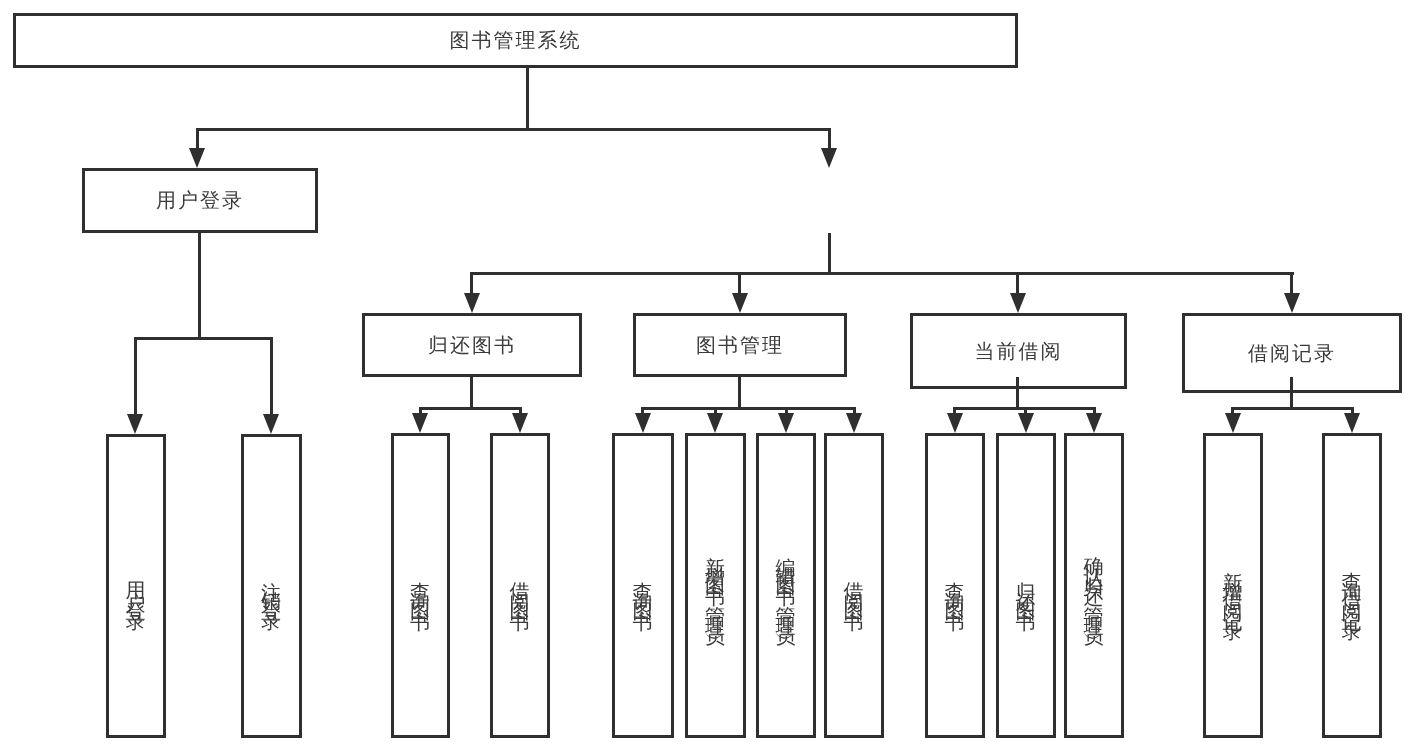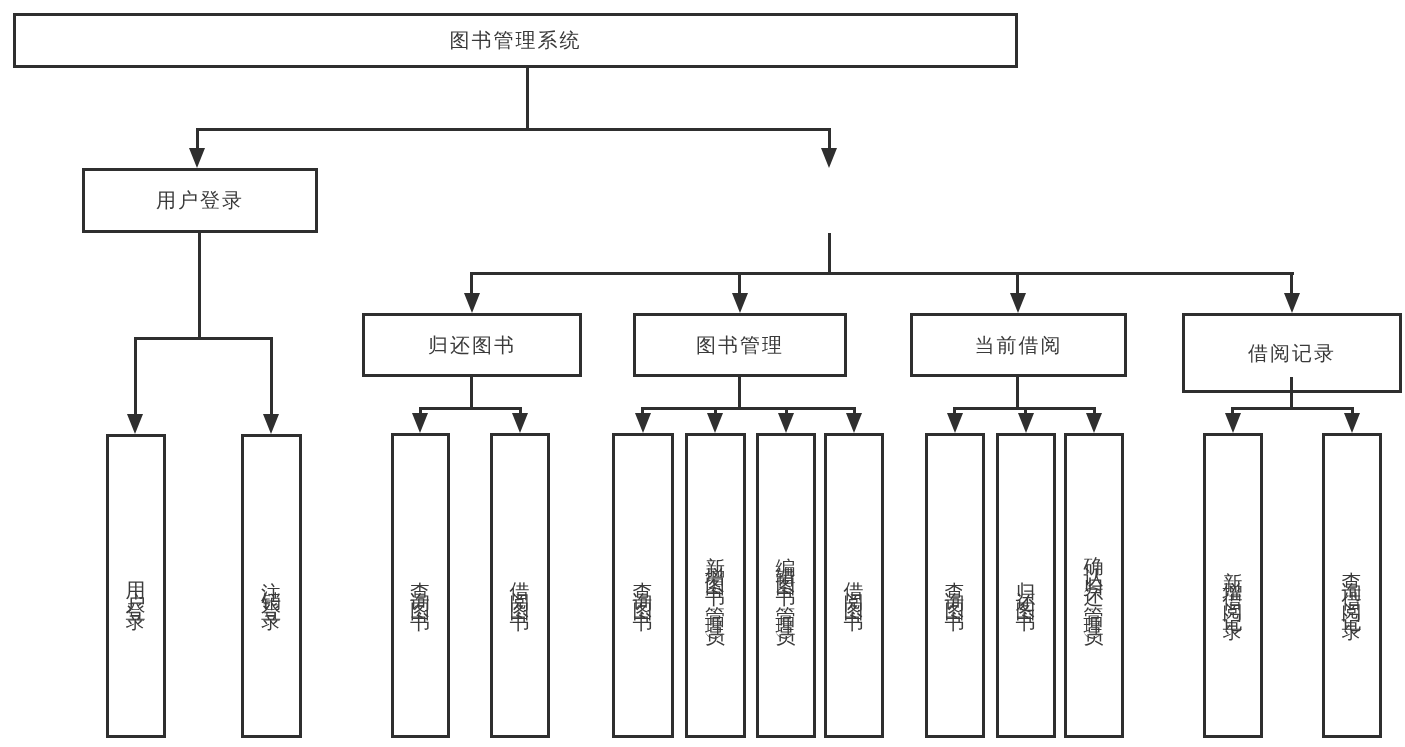--- a/index.html
+++ b/index.html
@@ -100,21 +100,21 @@
   <div class="ahead" style="left:1010px;top:293px;"></div>
   <div class="vline" style="left:1290px;top:272px;height:23px;"></div>
   <div class="ahead" style="left:1284px;top:293px;"></div>
 
   <div class="box hbox" style="left:362px;top:313px;width:220px;height:64px;">
     <span>归还图书</span>
   </div>
   <div class="box hbox" style="left:633px;top:313px;width:214px;height:64px;">
     <span>图书管理</span>
   </div>
-  <div class="box hbox" style="left:910px;top:313px;width:217px;height:64px;">
+  <div class="box hbox" style="left:910px;top:313px;width:217px;height:76px;">
     <span>当前借阅</span>
   </div>
   <div class="box hbox" style="left:1182px;top:313px;width:220px;height:80px;">
     <span>借阅记录</span>
   </div>
 
   <div class="vline" style="left:470px;top:377px;height:30px;"></div>
   <div class="hline" style="left:419px;top:407px;width:103px;"></div>
   <div class="vline" style="left:419px;top:407px;height:8px;"></div>
   <div class="ahead" style="left:412px;top:413px;"></div>

